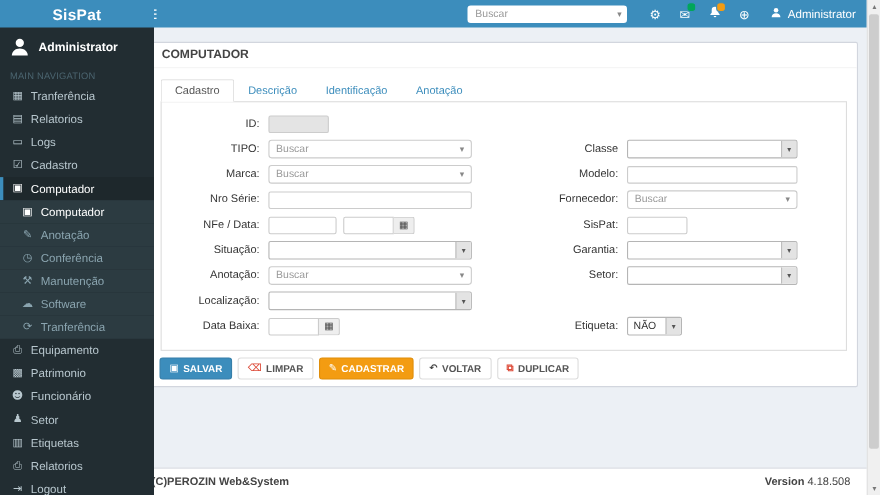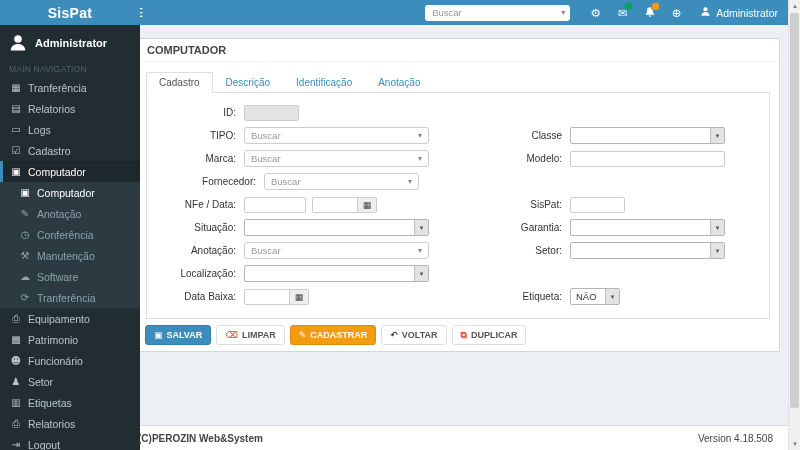--- a/index.html
+++ b/index.html
@@ -79,21 +79,21 @@
        border-radius:3px;border:1px solid #ddd;background:#fff;color:#555;font-family:inherit;cursor:pointer}
   .btn-primary{background:#3c8dbc;border-color:#367fa9;color:#fff}
   .btn-warning{background:#f39c12;border-color:#e08e0b;color:#fff}
   .bicon{font-size:9px;line-height:1}
 
   
   #footer{position:absolute;left:123px;right:12px;bottom:0;height:24px;background:#fff;
           border-top:1px solid #d2d6de;display:flex;align-items:center;justify-content:space-between;
           padding:0 15px;font-size:10px;color:#444;z-index:1}
   .f-left{font-weight:bold}
-  .f-right b{font-weight:normal}
+  .f-right b{font-weight:bold}
 
   
   #scrollbar{position:absolute;right:0;top:0;width:12px;height:450px;background:#f0f0f0;
              border-left:1px solid #e2e2e2;z-index:5;box-sizing:border-box}
   .sb-arrow{position:absolute;left:0;width:12px;height:12px;display:flex;align-items:center;
             justify-content:center;font-size:7px;color:#777}
   .sb-up{top:0}
   .sb-down{bottom:0}
   .sb-thumb{position:absolute;top:13px;left:1px;width:9px;height:395px;background:#cdcdcd;border-radius:2px}
 </style>
@@ -298,20 +298,26 @@
           <div class="half">
             <label class="lbl r-lbl">Modelo:</label>
             <div class="ctl">
                 <input class="inp" style="width: 155px;">
               </div>
           </div>
         </div>
 
         <div class="form-row">
           <div class="half">
+            <label class="lbl l-lbl">Nro Série:</label>
+            <div class="ctl">
+                <input class="inp" style="width: 185px;">
+              </div>
+          </div>
+          <div class="half">
             <label class="lbl r-lbl">Fornecedor:</label>
             <div class="ctl">
               <div class="s2" style="width:155px">
                 <span class="ph">Buscar</span>
                 <span class="caret icon-font">▾</span>
               </div>
             </div>
           </div>
         </div>
 

